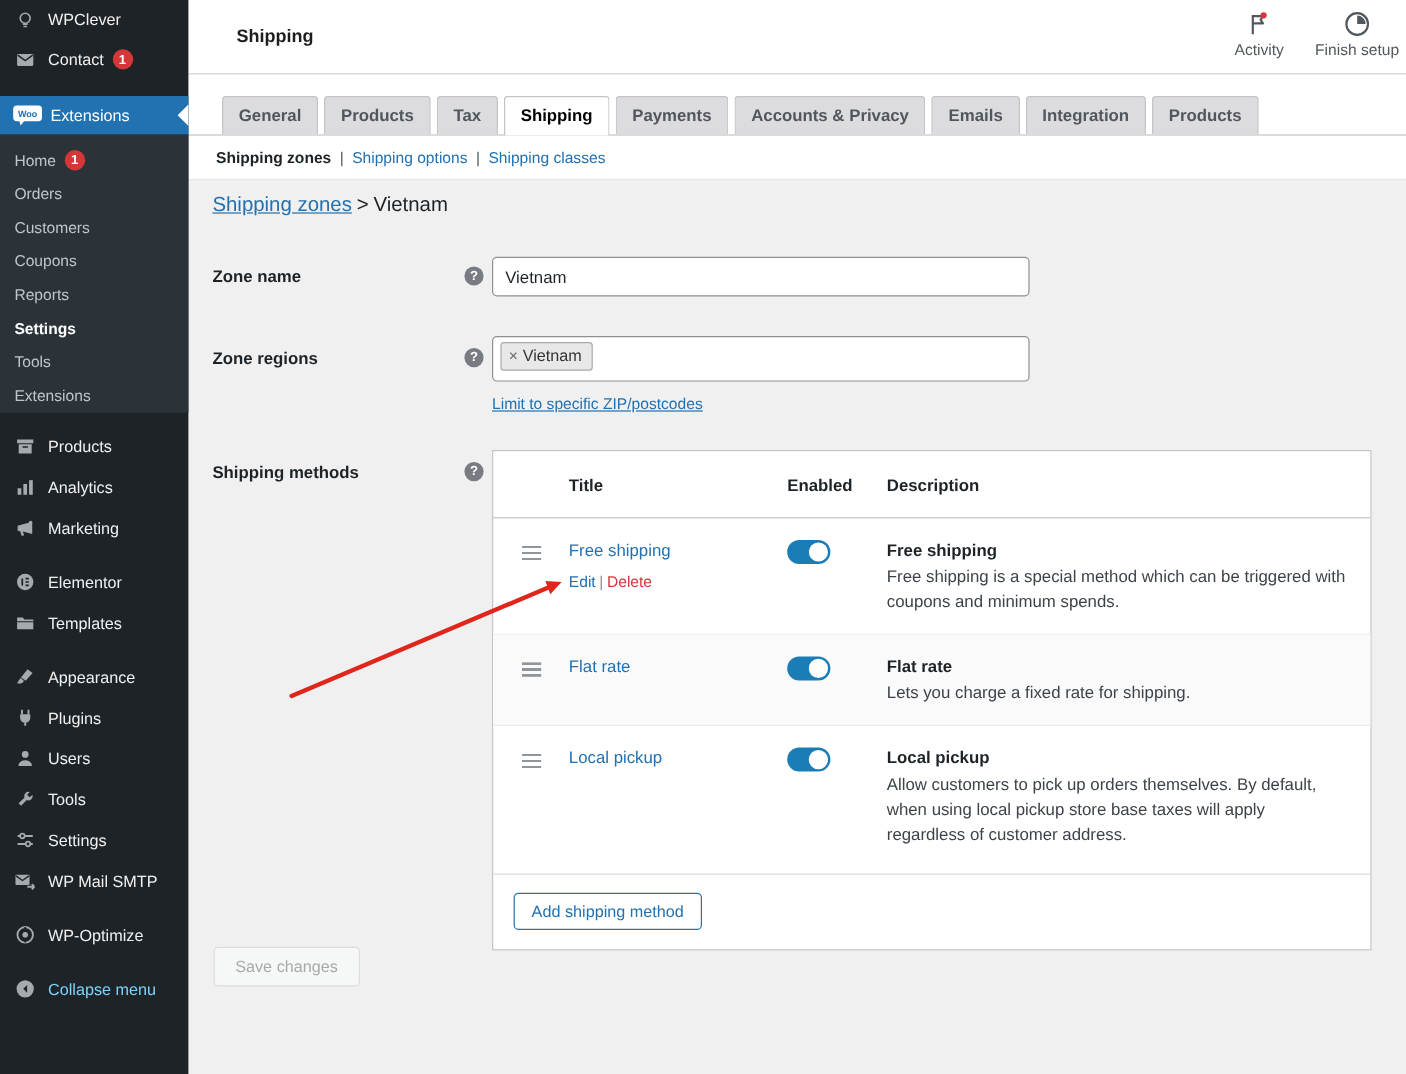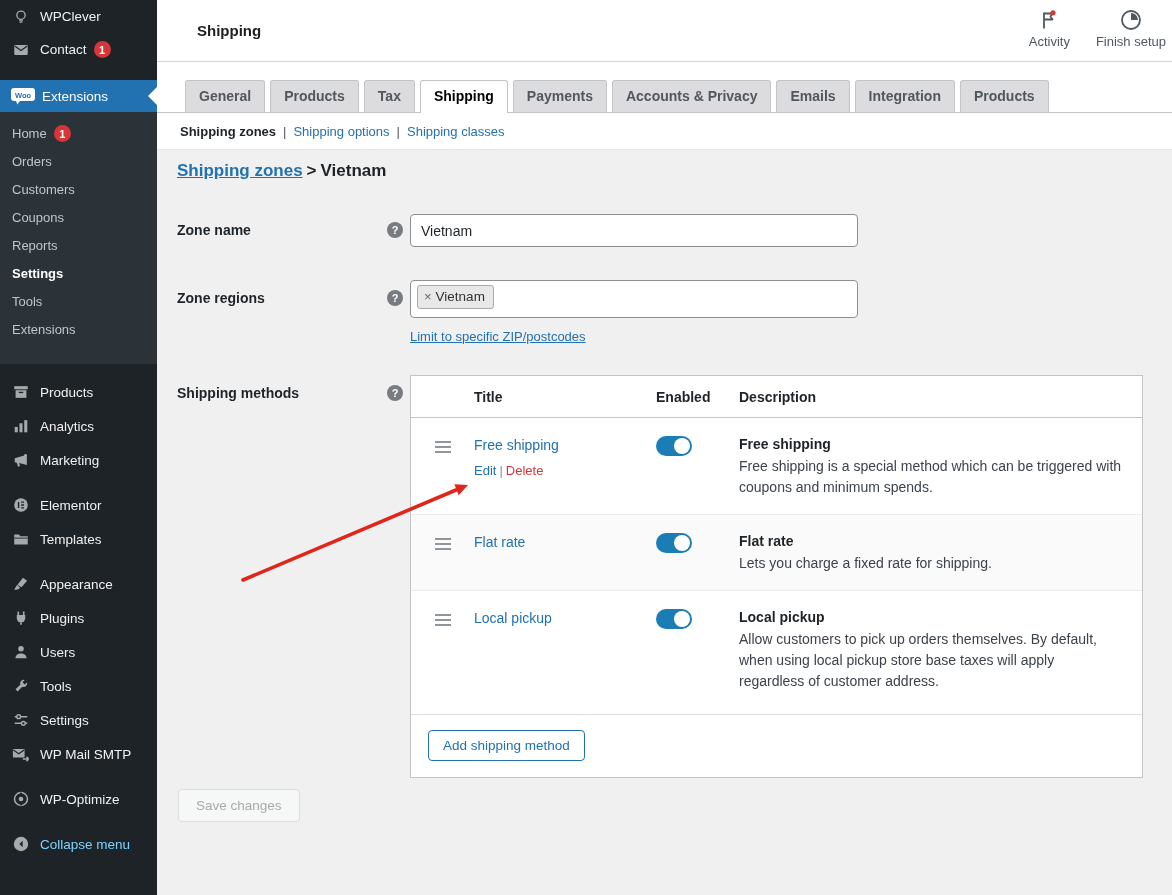--- a/index.html
+++ b/index.html
@@ -10,21 +10,21 @@
     --accent:#2271b1; --toggle:#1a7db5; --badge:#d63638; --arrow:#e0251b; --sbbg:#1d2327;
   }
   
   .sidebar { position:absolute; left:0; top:0; width:157px; height:895px; background:var(--sbbg); z-index:5; }
   .sb-item { display:flex; align-items:center; height:33px; padding-left:10px; color:#f0f0f1; font-size:13.5px; cursor:pointer; }
   .sb-item .ico { width:22px; height:20px; margin-right:8px; display:flex; align-items:center; justify-content:center; flex:0 0 22px; }
   .sb-badge { background:var(--badge); color:#fff; font-size:11px; font-weight:bold; border-radius:50%; min-width:17px; height:17px; display:inline-flex; align-items:center; justify-content:center; margin-left:7px; padding:0 2px; }
   .sb-woo { display:flex; align-items:center; height:32px; margin-top:14px; padding-left:10px; background:var(--accent); color:#fff; font-size:13.5px; font-weight:400; position:relative; cursor:pointer; }
   .sb-woo .ico { width:26px; height:20px; margin-right:6px; flex:0 0 26px; }
   .sb-woo .notch { position:absolute; right:0; top:50%; margin-top:-9px; width:0; height:0; border-top:9px solid transparent; border-bottom:9px solid transparent; border-right:9px solid #fff; }
-  .sb-sub { background:#2c3338; padding:8px 0 20px; }
+  .sb-sub { background:#2c3338; padding:8px 0 0; }
   .sb-sub-item { display:block; padding:6px 12px; font-size:13px; color:#bcc6ce; line-height:16px; cursor:pointer; }
   .sb-sub-item .sb-badge { vertical-align:middle; margin-top:-2px; }
   .sb-sub-item.current { color:#fff; font-weight:bold; }
   .sb-group { margin-top:11px; }
   .sb-menu-item { display:flex; align-items:center; height:34px; padding-left:10px; color:#f0f0f1; font-size:13.5px; cursor:pointer; }
   .sb-menu-item .ico { width:22px; height:20px; margin-right:8px; display:flex; align-items:center; justify-content:center; flex:0 0 22px; }
   .sb-menu-item.dim { color:#7dd3fc; }
   
   .main { position:absolute; left:157px; top:0; width:1015px; height:895px; }
   .topbar { height:62px; background:#fff; border-bottom:1px solid #d5d5d6; position:relative; }
@@ -34,34 +34,34 @@
   .topbar-act .lbl { font-size:13px; color:#50575e; }
   .tabs-section { background:#fff; height:88px; border-bottom:1px solid #e6e6e6; }
   .tabs { display:flex; align-items:flex-end; padding:18px 0 0 28px; height:51px; border-bottom:1px solid #c3c4c7; }
   .tab { font-size:14px; font-weight:600; color:#50575e; background:#dcdcde; border:1px solid #c3c4c7; border-bottom:none; padding:7px 13px 8px; margin-right:5px; border-radius:3px 3px 0 0; cursor:pointer; white-space:nowrap; }
   .tab.active { background:#fff; color:#000; position:relative; padding-bottom:9px; margin-bottom:-1px; }
   .subnav { padding:11px 0 0 23px; font-size:13px; }
   .subnav b { color:#1d2327; }
   .subnav a { color:var(--accent); text-decoration:none; cursor:pointer; }
   .subnav .sep { color:#50575e; padding:0 7px; }
   .content { position:relative; height:745px; background:#f0f0f1; }
-  .breadcrumb { position:absolute; left:20px; top:11px; font-size:17px; font-weight:bold; }
+  .breadcrumb { position:absolute; left:20px; top:11px; font-size:17px; font-weight:normal; }
   .breadcrumb a { color:var(--accent); text-decoration:underline; cursor:pointer; }
   .breadcrumb .bc-sep { color:#1d2327; padding:0 4px; }
   .form-label { position:absolute; left:20px; font-size:14px; font-weight:bold; color:#1d2327; }
   .help { position:absolute; width:16px; height:16px; border-radius:50%; background:#787c82; color:#fff; font-size:11px; font-weight:bold; display:flex; align-items:center; justify-content:center; cursor:pointer; }
   .zone-name-input { position:absolute; left:253px; top:64px; width:448px; height:33px; border:1px solid #8c8f94; border-radius:4px; font-size:14px; padding:0 10px; color:#1d2327; background:#fff; font-family:inherit; }
   .zone-regions-box { position:absolute; left:253px; top:130px; width:448px; height:38px; border:1px solid #8c8f94; border-radius:4px; background:#fff; padding:4px 6px; cursor:text; }
   .chip { display:inline-flex; align-items:center; background:#e8e8e9; border:1px solid #aaa; border-radius:3px; padding:3px 8px 4px 6px; font-size:13.5px; color:#333; }
   .chip .x { color:#666; margin-right:4px; font-size:13px; cursor:pointer; }
   .limit-link { position:absolute; left:253px; top:179px; font-size:13px; color:var(--accent); text-decoration:underline; cursor:pointer; }
   
   .methods-table { position:absolute; left:253px; top:225px; width:733px; background:#fff; border:1px solid #c3c4c7; }
   .mt-row { display:grid; grid-template-columns:63px 182px 83px 1fr; }
-  .mt-head { height:42px; border-bottom:1px solid #c3c4c7; align-items:center; }
+  .mt-head { height:56px; border-bottom:1px solid #c3c4c7; align-items:center; }
   .mt-head .hcell { font-size:14px; font-weight:bold; color:#1d2327; }
   .mt-body-row { border-bottom:1px solid #ececec; padding:18px 0 16px; }
   .mt-body-row.alt { background:#fafafa; }
   .drag { width:16px; height:12px; margin:5px auto 0; background:repeating-linear-gradient(to bottom,#8f969c 0 2px,transparent 2px 5px); cursor:grab; }
   .mtitle { font-size:14px; color:var(--accent); text-decoration:none; cursor:pointer; }
   .mactions { margin-top:9px; font-size:13px; }
   .mactions .edit { color:var(--accent); cursor:pointer; }
   .mactions .asep { color:#8c8f94; padding:0 3px; }
   .mactions .del { color:#d63638; cursor:pointer; }
   .toggle { width:36px; height:20px; border-radius:10px; background:var(--toggle); position:relative; cursor:pointer; margin-top:0px; }

